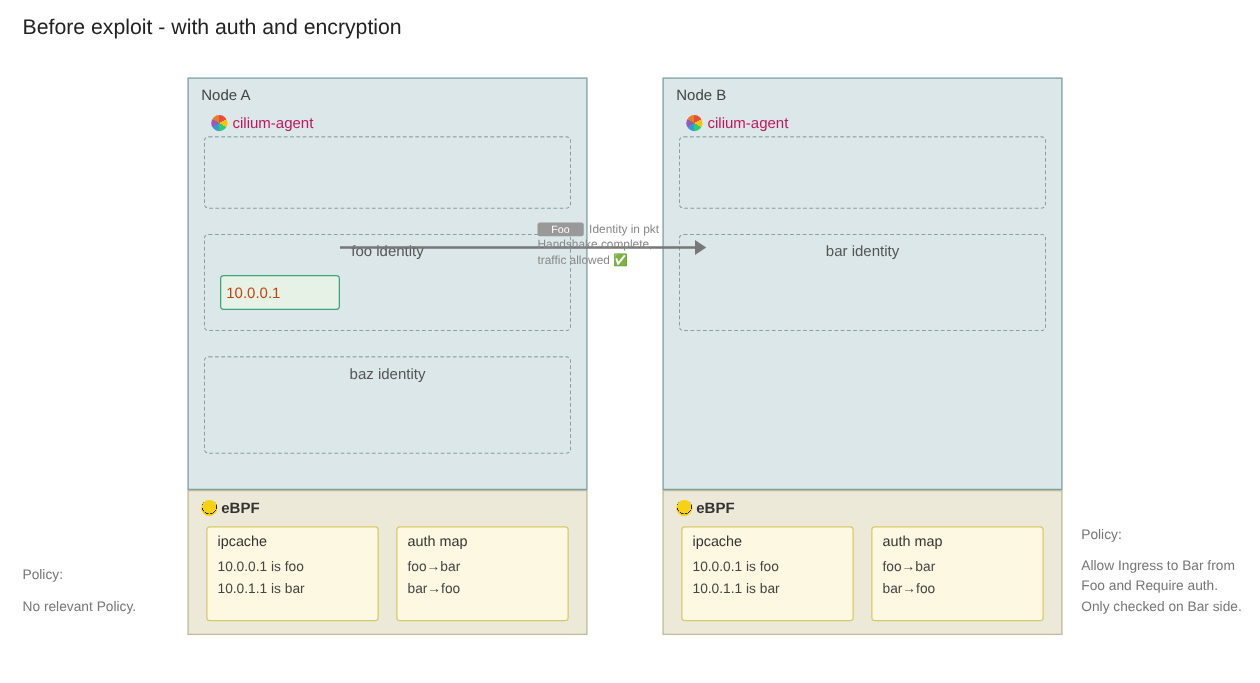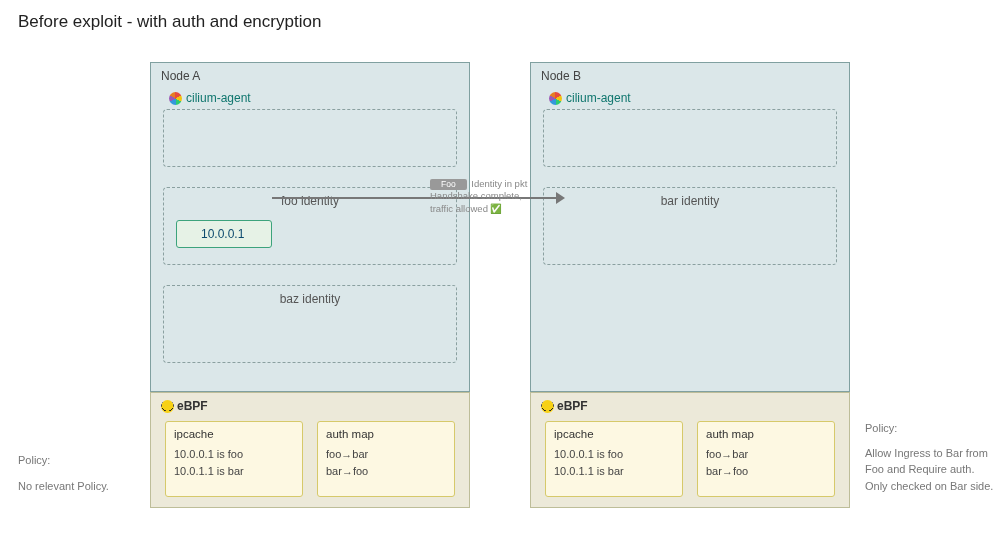--- a/index.html
+++ b/index.html
@@ -33,21 +33,21 @@
     top: 6px;
     left: 10px;
     font-size: 12px;
     color: #444;
   }
   .agent-label {
     position: absolute;
     top: 28px;
     left: 18px;
     font-size: 12px;
-    color: #0f766e;
+    color: #be185d;
     display: flex;
     align-items: center;
     gap: 4px;
   }
   .cilium-icon {
     width: 13px;
     height: 13px;
     display: inline-block;
     background: conic-gradient(#e74c3c 0 60deg, #f1c40f 60deg 120deg, #2ecc71 120deg 180deg, #3498db 180deg 240deg, #9b59b6 240deg 300deg, #e67e22 300deg 360deg);
     border-radius: 50%;
@@ -78,22 +78,22 @@
     top: 32px;
     left: 12px;
     width: 96px;
     height: 28px;
     border: 1.5px solid #3ca37c;
     background: #e6f2e6;
     border-radius: 3px;
     font-size: 12px;
     display: flex;
     align-items: center;
-    padding-left: 24px;
-    color: #0c4a6e;
+    padding-left: 4px;
+    color: #c2410c;
   }
   .ebpf-box {
     position: absolute;
     width: 320px;
     height: 116px;
     border: 1.5px solid #bdbd99;
     background: #ece9d9;
     padding-left: 12px;
   }
   .ebpf-a { left: 150px; top: 392px; }

